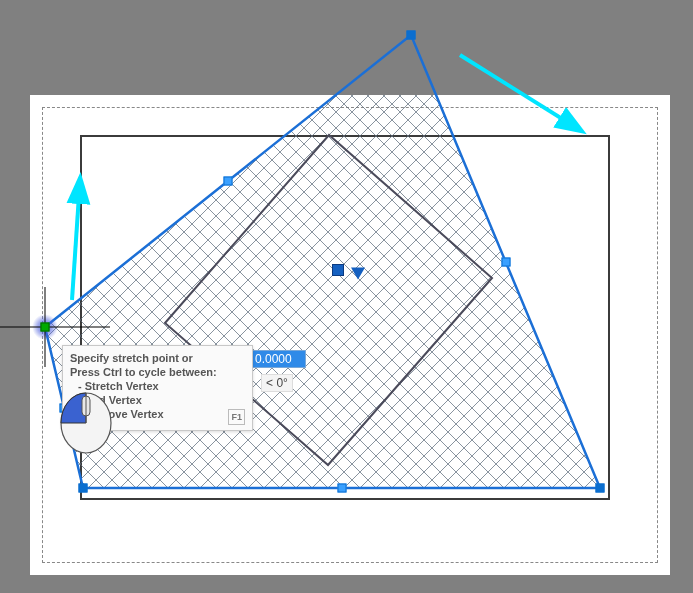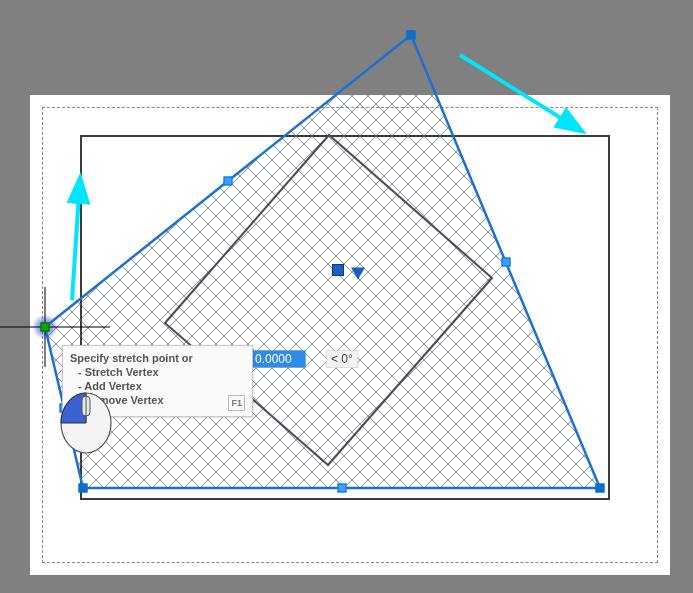--- a/index.html
+++ b/index.html
@@ -100,22 +100,23 @@
     font-size: 9px;
     padding: 0 2px;
     color: #777;
     margin-top: 2px;
   }
 
   .dim-input-group {
     position: absolute;
     display: flex;
     align-items: center;
-    gap: 20px;
+    gap: 6px;
     font-size: 12px;
+    flex-direction: column;
   }
   .dim-value {
     background: #2f8ae8;
     color: #fff;
     padding: 1px 6px;
     border: 1px solid #7aa8d8;
     font-family: inherit;
     font-size: 12px;
     min-width: 44px;
     text-align: left;
@@ -200,20 +201,21 @@
 <div class="crosshair-v" style="left:45px; top:287px;"></div>
 <div class="grip hover" style="left:45px; top:327px;"></div>
 
 <div class="dim-input-group" style="left:248px; top:350px;">
   <span class="dim-value">0.0000</span>
   <span class="dim-angle">&lt; 0°</span>
 </div>
 
 <div class="tooltip" style="left:62px; top:345px;font-weight:bold;">
   <div class="row">Specify stretch point or</div>
+  <div class="row">Press Ctrl to cycle between:</div>
   <div class="row option">- Stretch Vertex</div>
   <div class="row option">- Add Vertex</div>
   <div class="row option">
     <span>- Remove Vertex</span>
     <span class="kbd">F1</span>
   </div>
 </div>
 
 <svg class="mouse-icon" style="left:58px; top:390px;" viewBox="0 0 56 66">
   <ellipse cx="28" cy="33" rx="25" ry="30" fill="#f4f4f4" stroke="#555" stroke-width="1.2"></ellipse>

